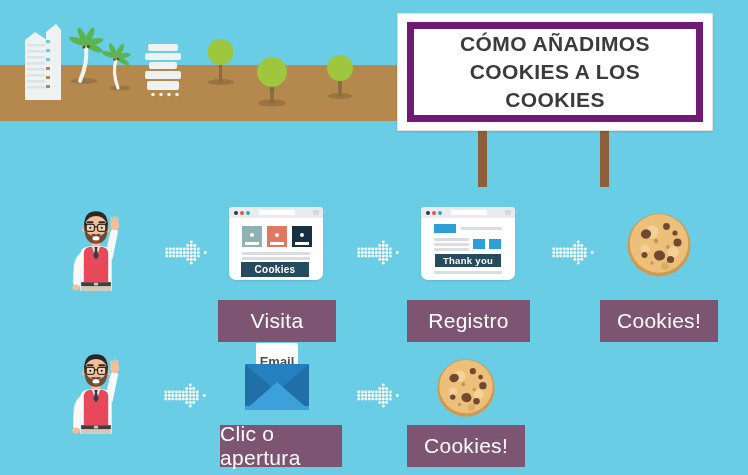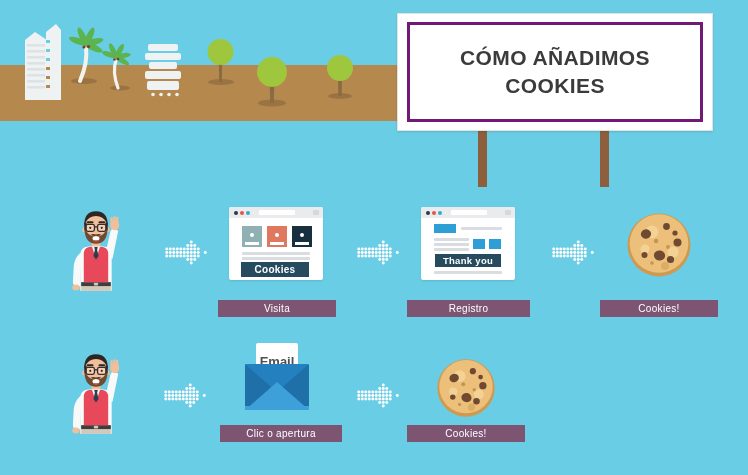--- a/index.html
+++ b/index.html
@@ -1,42 +1,42 @@
 <!DOCTYPE html>
 <html><head>
 <meta charset="utf-8">
 <style>
   html,body{margin:0;padding:0;background:#fff;font-family:"Liberation Sans",sans-serif;}
   #stage{position:relative;width:748px;height:475px;background:#69cde6;overflow:hidden;}
 
   
   .billboard{position:absolute;left:397px;top:13px;width:316px;height:118px;background:#ffffff;
              border:1px solid #e2e2e2;box-sizing:border-box;box-shadow:0 1px 2px rgba(0,0,0,.12);}
-  .billboard-inner{position:absolute;left:9px;top:8px;right:9px;bottom:8px;border:3px solid #701a75;
+  .billboard-inner{position:absolute;left:9px;top:8px;right:9px;bottom:8px;border:7px solid #701a75;
              display:flex;flex-direction:column;align-items:center;justify-content:center;}
   .bb-line{font-weight:bold;font-size:21px;line-height:1.33;color:#3b3b3b;letter-spacing:.4px;text-align:center;}
   .post{position:absolute;top:131px;width:9px;height:56px;background:#8d5f3d;}
 
   
-  .browser{position:absolute;width:94px;height:73px;background:#fff;border-radius:2px;
+  .browser{position:absolute;width:94px;height:73px;background:#fff;border-radius:7px;
            box-shadow:0 1px 2px rgba(0,0,0,.10);}
   .topbar{position:absolute;left:0;top:0;right:0;height:11px;background:#e9ebec;border-radius:3px 3px 0 0;}
   .tb-dot{position:absolute;top:3.5px;width:4px;height:4px;border-radius:50%;}
   .tb-addr{position:absolute;left:30px;top:2.8px;width:36px;height:5.4px;background:#fff;border-radius:1px;}
   .tb-end{position:absolute;right:4px;top:3px;width:6px;height:5px;background:#d6d9db;border-radius:1px;}
   .gline{position:absolute;background:#d9dde1;height:2.5px;border-radius:1px;}
   .banner{position:absolute;background:#264a5e;color:#fff;font-weight:bold;font-size:10px;
           display:flex;align-items:center;justify-content:center;letter-spacing:.3px;}
   .sq{position:absolute;top:19px;width:20px;height:21px;}
   .sq .dot{position:absolute;left:8px;top:6.5px;width:4px;height:4px;border-radius:50%;background:#fff;}
   .sq .bar{position:absolute;left:3px;bottom:2px;width:14px;height:3.5px;background:#fff;}
   .bblock{position:absolute;background:#2d9fd6;}
 
   
-  .step-label{position:absolute;height:17px;background:#7d5573;color:#ffffff;font-size:10px;
+  .step-label{position:absolute;height:42px;background:#7d5573;color:#ffffff;font-size:21px;
           display:flex;align-items:center;justify-content:center;letter-spacing:.3px;}
 
   .abs{position:absolute;}
   .man-svg{position:absolute;width:54px;height:83px;}
   .dot-arrow{position:absolute;width:42px;height:25px;}
 </style>
 </head>
 <body>
 
 <div id="stage">
@@ -172,20 +172,21 @@
       <path d="M338,78 L342,78 L341.6,96 L338.4,96 Z" fill="#8a6a42"></path>
       <circle cx="340" cy="68" r="13" fill="#9ec73d"></circle>
     </g>
   </svg>
 
   <div class="post" style="left:478px"></div>
   <div class="post" style="left:600px"></div>
   <div class="billboard">
     <div class="billboard-inner">
       <div class="bb-line">CÓMO AÑADIMOS</div>
+      <div class="bb-line">COOKIES A LOS</div>
       <div class="bb-line">COOKIES</div>
     </div>
   </div>
 
   <svg class="man-svg" style="left:69px;top:208px" viewBox="0 0 62 95">
       <use href="#man"></use>
     </svg>
 
   <svg class="dot-arrow" style="left:165px;top:240px" viewBox="0 0 48 28">
       <circle cx="30" cy="2" r="1.7" fill="#ffffff"></circle>

